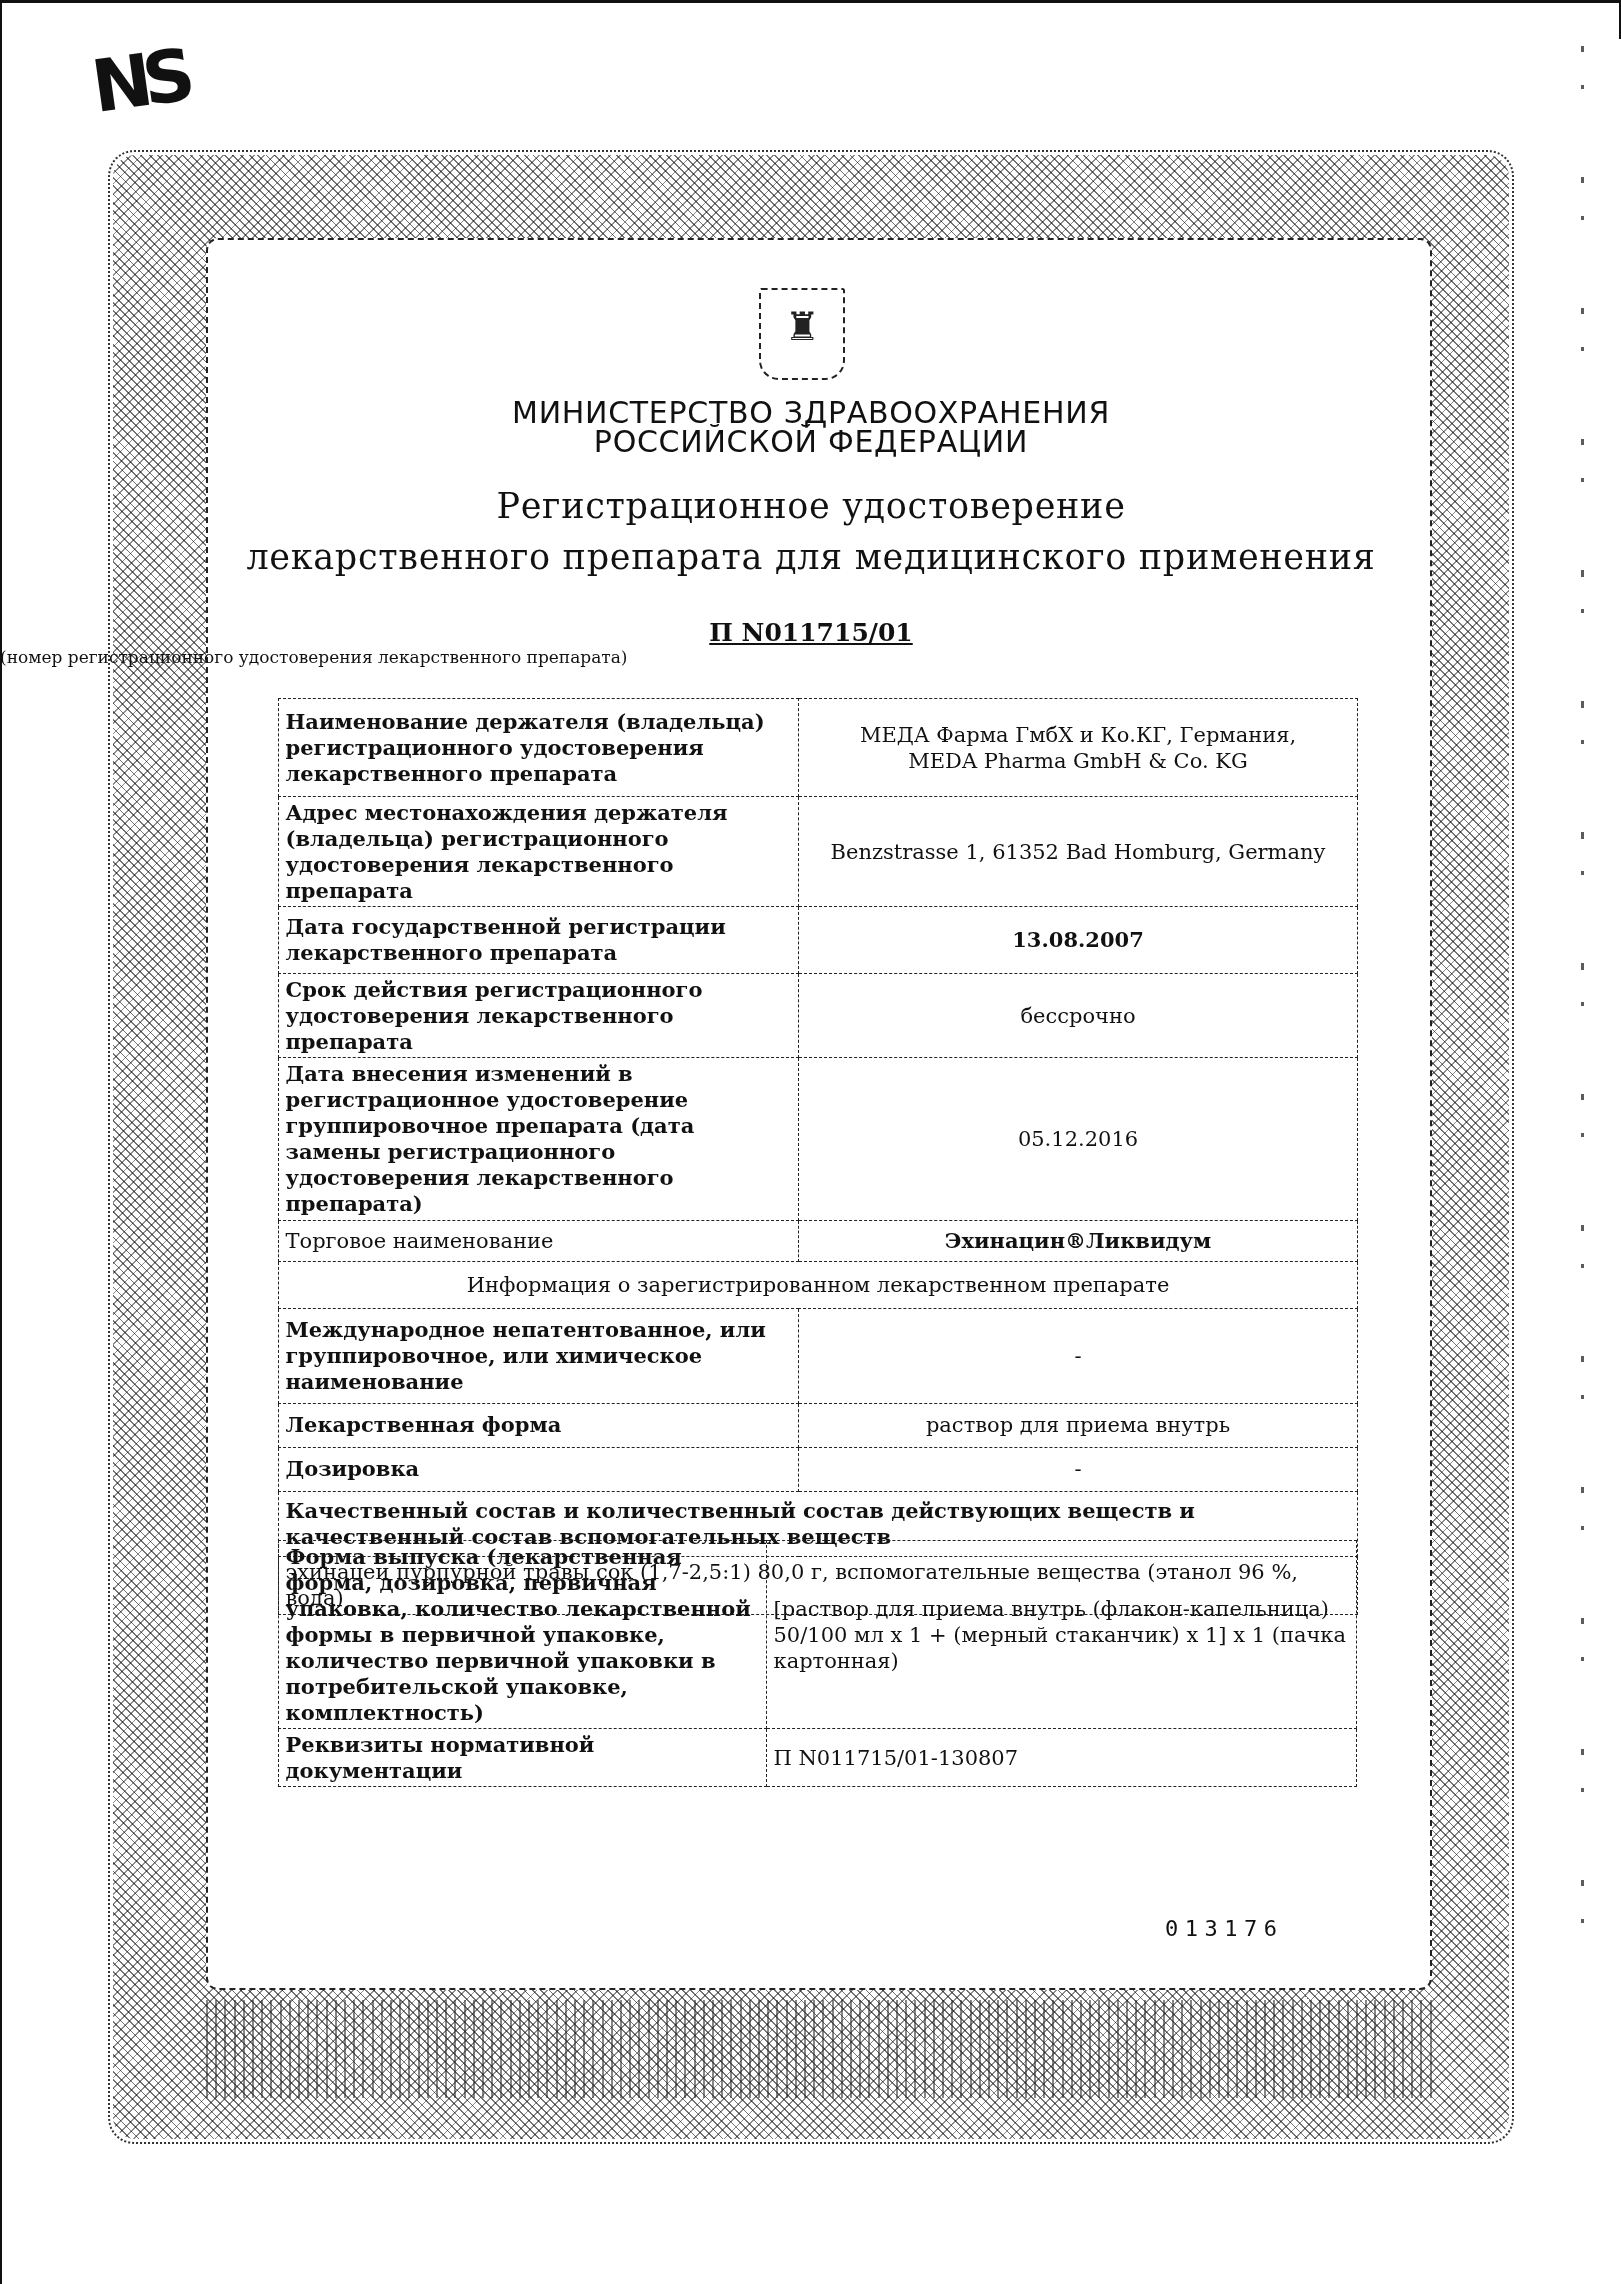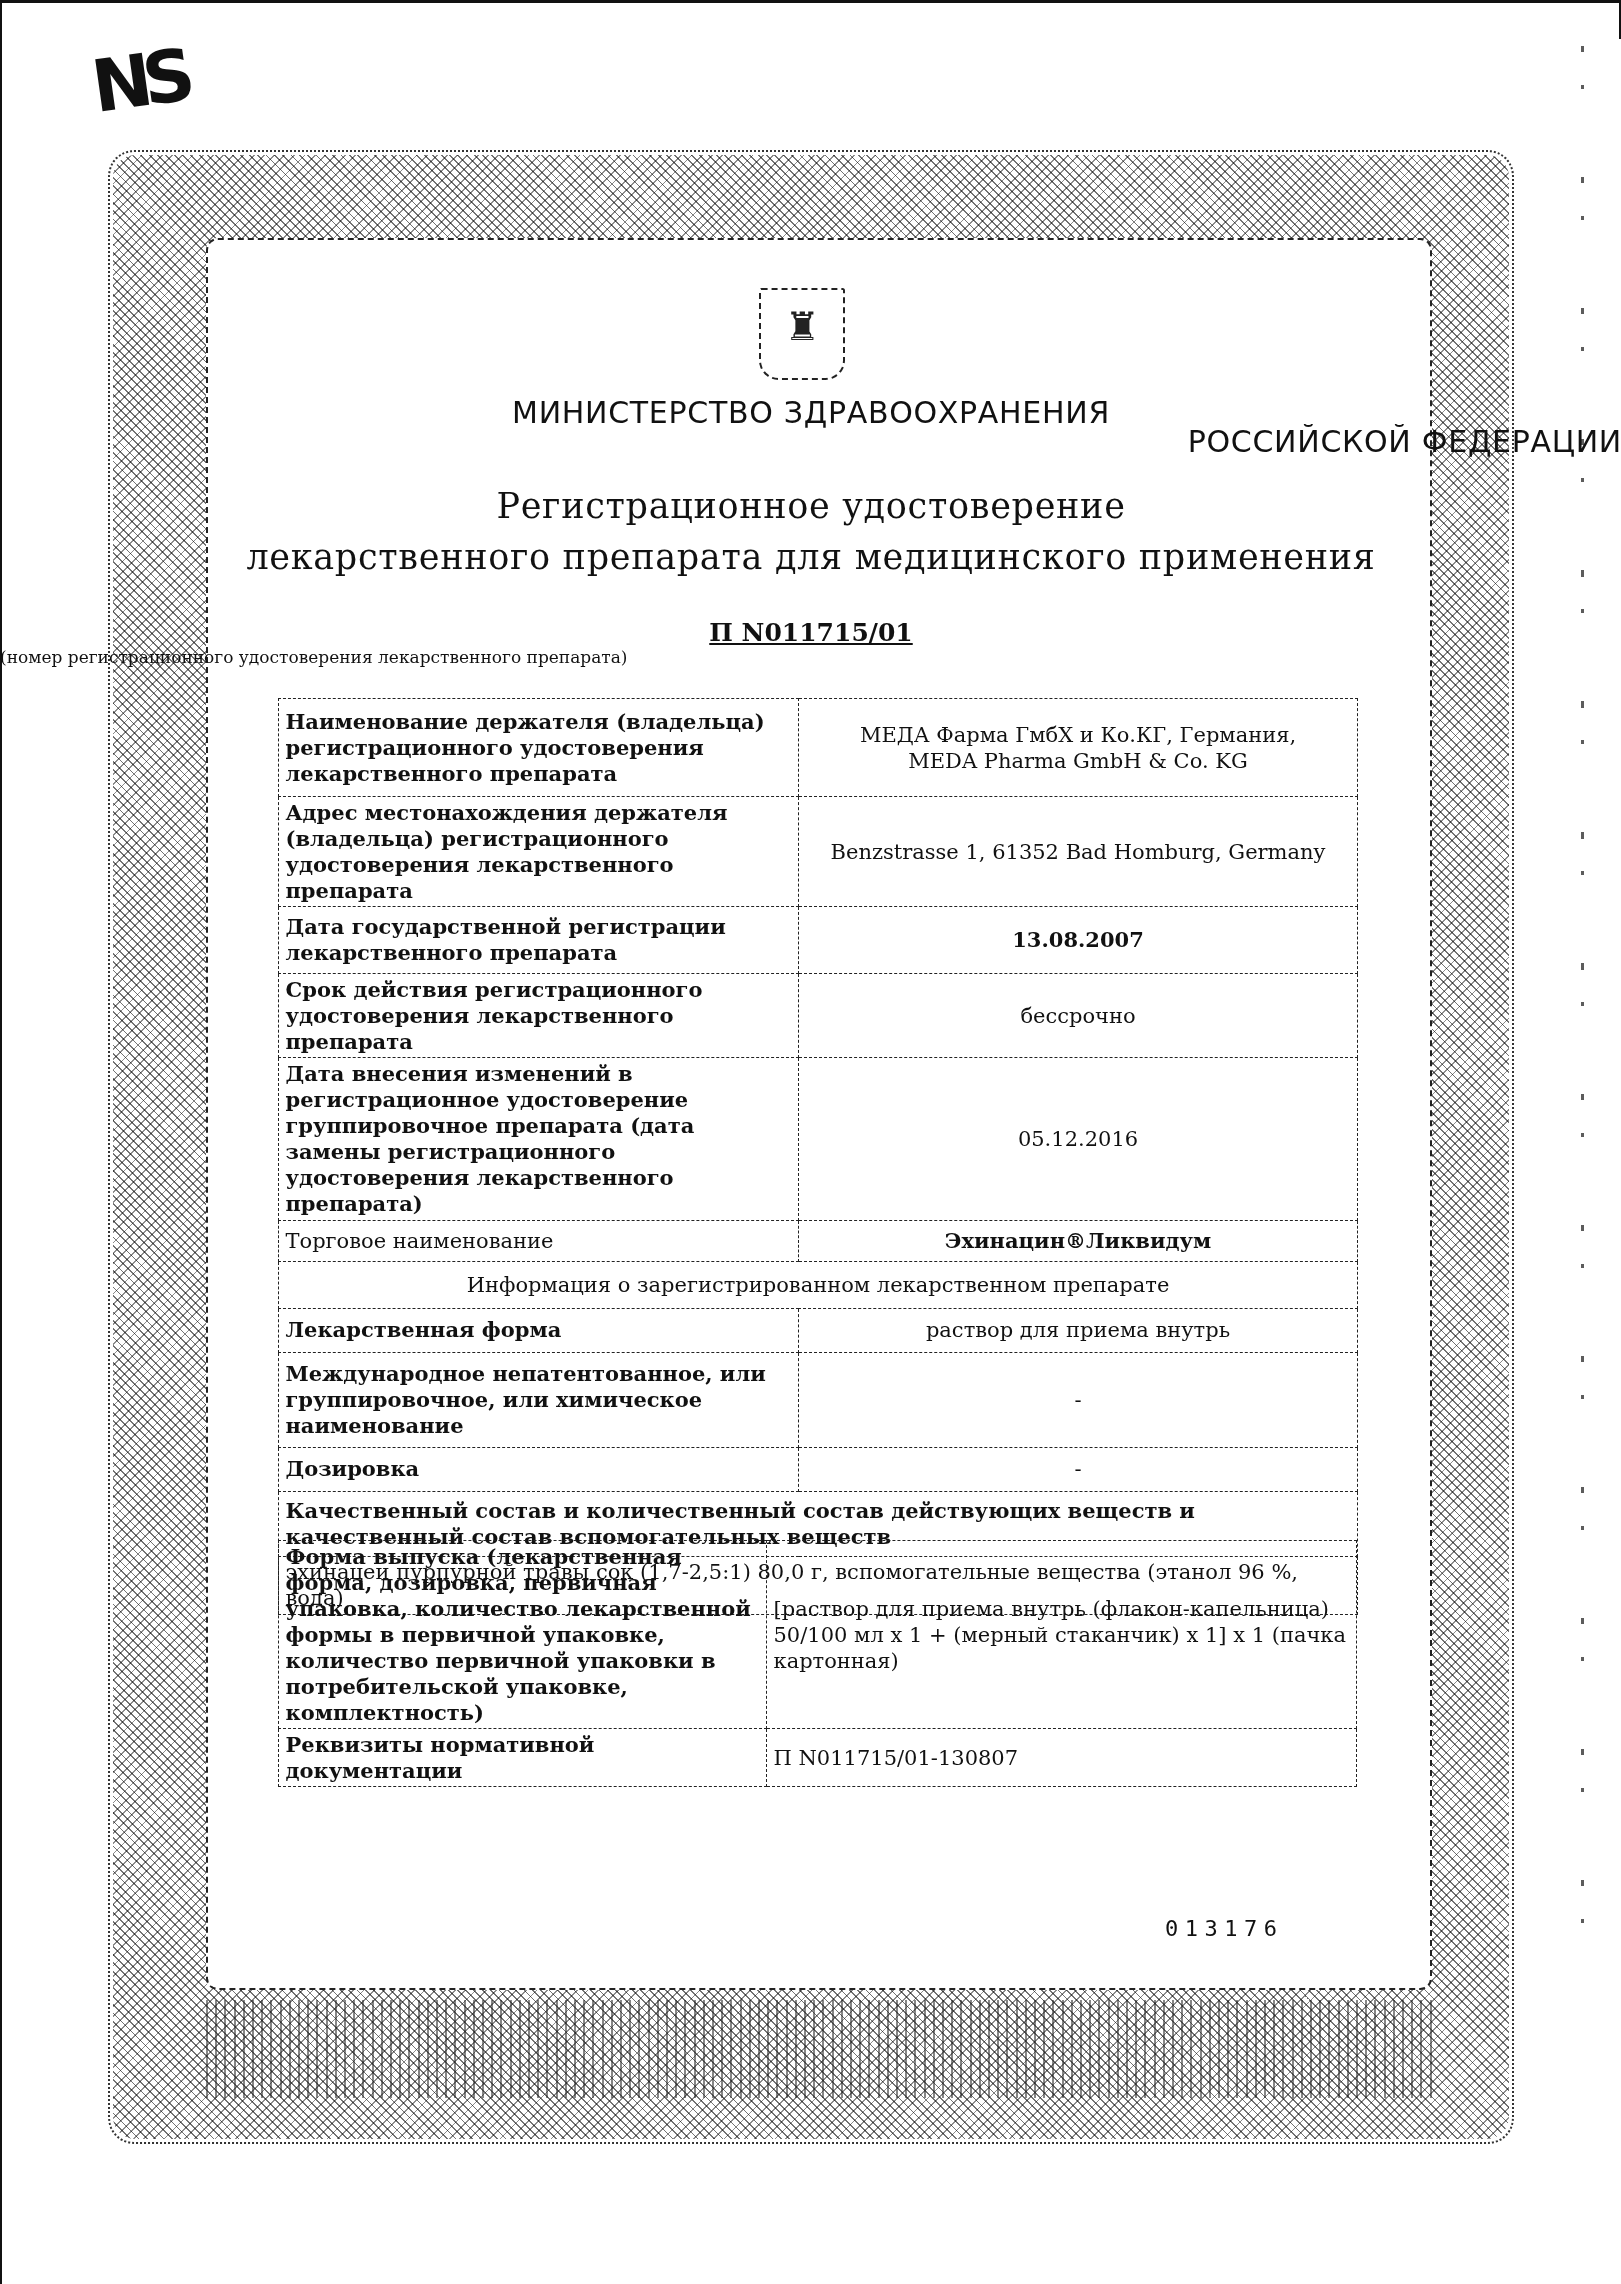--- a/index.html
+++ b/index.html
@@ -26,21 +26,21 @@
      background:#fff; border:2px dashed #222; border-radius:11.8px; }
   .frame-bottom-lines { position:absolute; left:98px; right:82px; bottom:46px; height:98px;
      background: repeating-linear-gradient(to right, #222 0 2px, transparent 2px 9.2px);
      opacity:.55; }
 
   .emblem { left:759px; top:288px; width:82px; height:88px; border:2.6px dashed #222; border-radius:2.6px 2.6px 19.6px 19.6px; }
   .emblem-glyph { position:absolute; left:0; right:0; top:14.4px; text-align:center; font-size:39px; color:#222; font-family:"DejaVu Sans", sans-serif; }
 
   .ministry { left:0; width:1622px; text-align:center; font-family:"DejaVu Sans", sans-serif;
               font-size:30px; letter-spacing:0.7px; line-height:34px; }
-  .ministry.l1 { top:396px; } .ministry.l2 { top:425px;text-align:right; }
+  .ministry.l1 { top:396px; } .ministry.l2 { top:425px; }
   .title { left:0; width:1622px; text-align:center; font-size:35px; line-height:42px; letter-spacing:0.7px; }
   .title.l1 { top:485px; } .title.l2 { top:536px; }
   .regno { left:0; width:1622px; text-align:center; top:618px; font-size:25px; font-weight:bold; text-decoration:underline; }
   .regno-caption { left:0; width:1622px; text-align:left; top:647px; font-size:17px; }
 
   table.cert { position:absolute; left:278px; top:698px; width:1079px; border-collapse:collapse; table-layout:fixed;
                font-family:"DejaVu Serif", serif; font-size:21px; line-height:26px; }
   table.cert td { border:1.3px dashed #222; vertical-align:middle; padding:2.6px 6.5px; }
   td.label { font-weight:bold; }
   td.val { text-align:center; }
@@ -109,27 +109,27 @@
     <td class="label">Дата внесения изменений в регистрационное удостоверение группировочное препарата (дата замены регистрационного удостоверения лекарственного препарата)</td>
     <td class="val">05.12.2016</td>
   </tr>
   <tr style="height:41px">
     <td class="label" style="font-weight:normal">Торговое наименование</td>
     <td class="val" style="font-weight:bold">Эхинацин®Ликвидум</td>
   </tr>
   <tr style="height:47px">
     <td class="span" colspan="2">Информация о зарегистрированном лекарственном препарате</td>
   </tr>
+  <tr style="height:95px">
+    <td class="label">Международное непатентованное, или группировочное, или химическое наименование</td>
+    <td class="val">-</td>
+  </tr>
   <tr style="height:44px">
     <td class="label">Лекарственная форма</td>
     <td class="val">раствор для приема внутрь</td>
-  </tr>
-  <tr style="height:95px">
-    <td class="label">Международное непатентованное, или группировочное, или химическое наименование</td>
-    <td class="val">-</td>
   </tr>
   <tr style="height:44px">
     <td class="label">Дозировка</td>
     <td class="val">-</td>
   </tr>
   <tr style="height:65px">
     <td class="span-left" colspan="2">Качественный состав и количественный состав действующих веществ и качественный состав вспомогательных веществ</td>
   </tr>
   <tr style="height:46px">
     <td colspan="2" style="text-align:left">эхинацеи пурпурной травы сок (1,7-2,5:1) 80,0 г, вспомогательные вещества (этанол 96 %, вода)</td>

